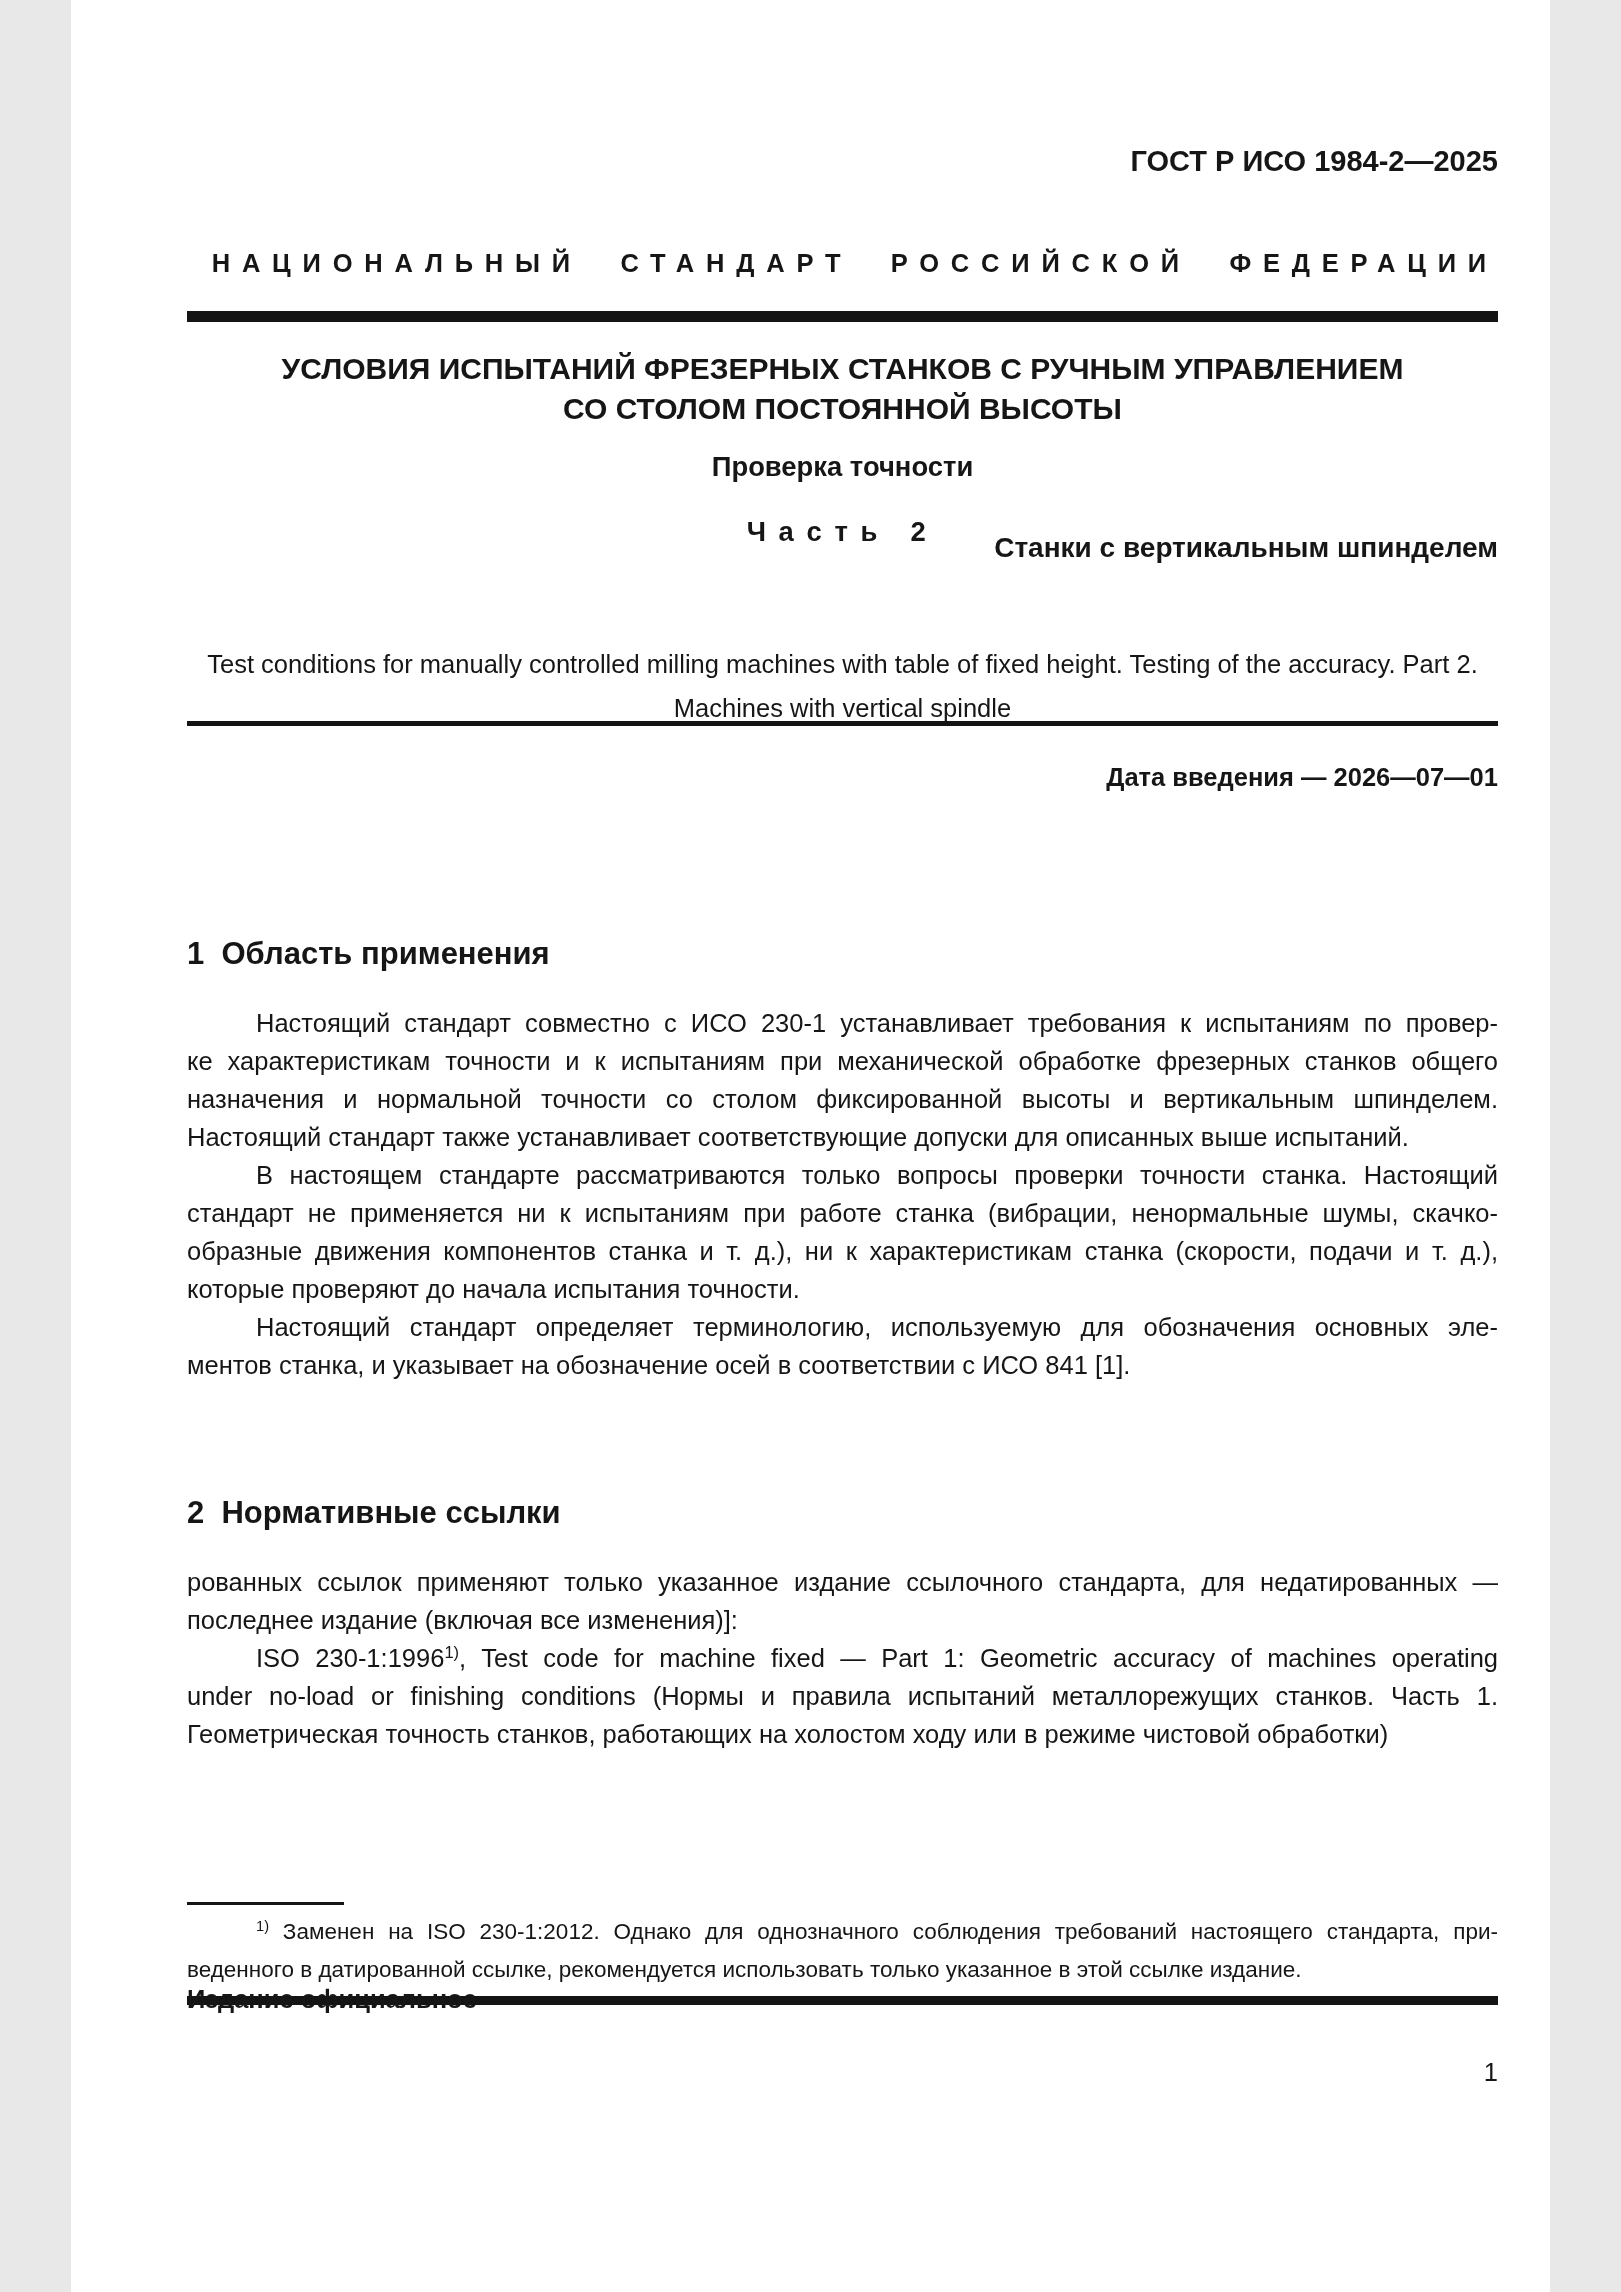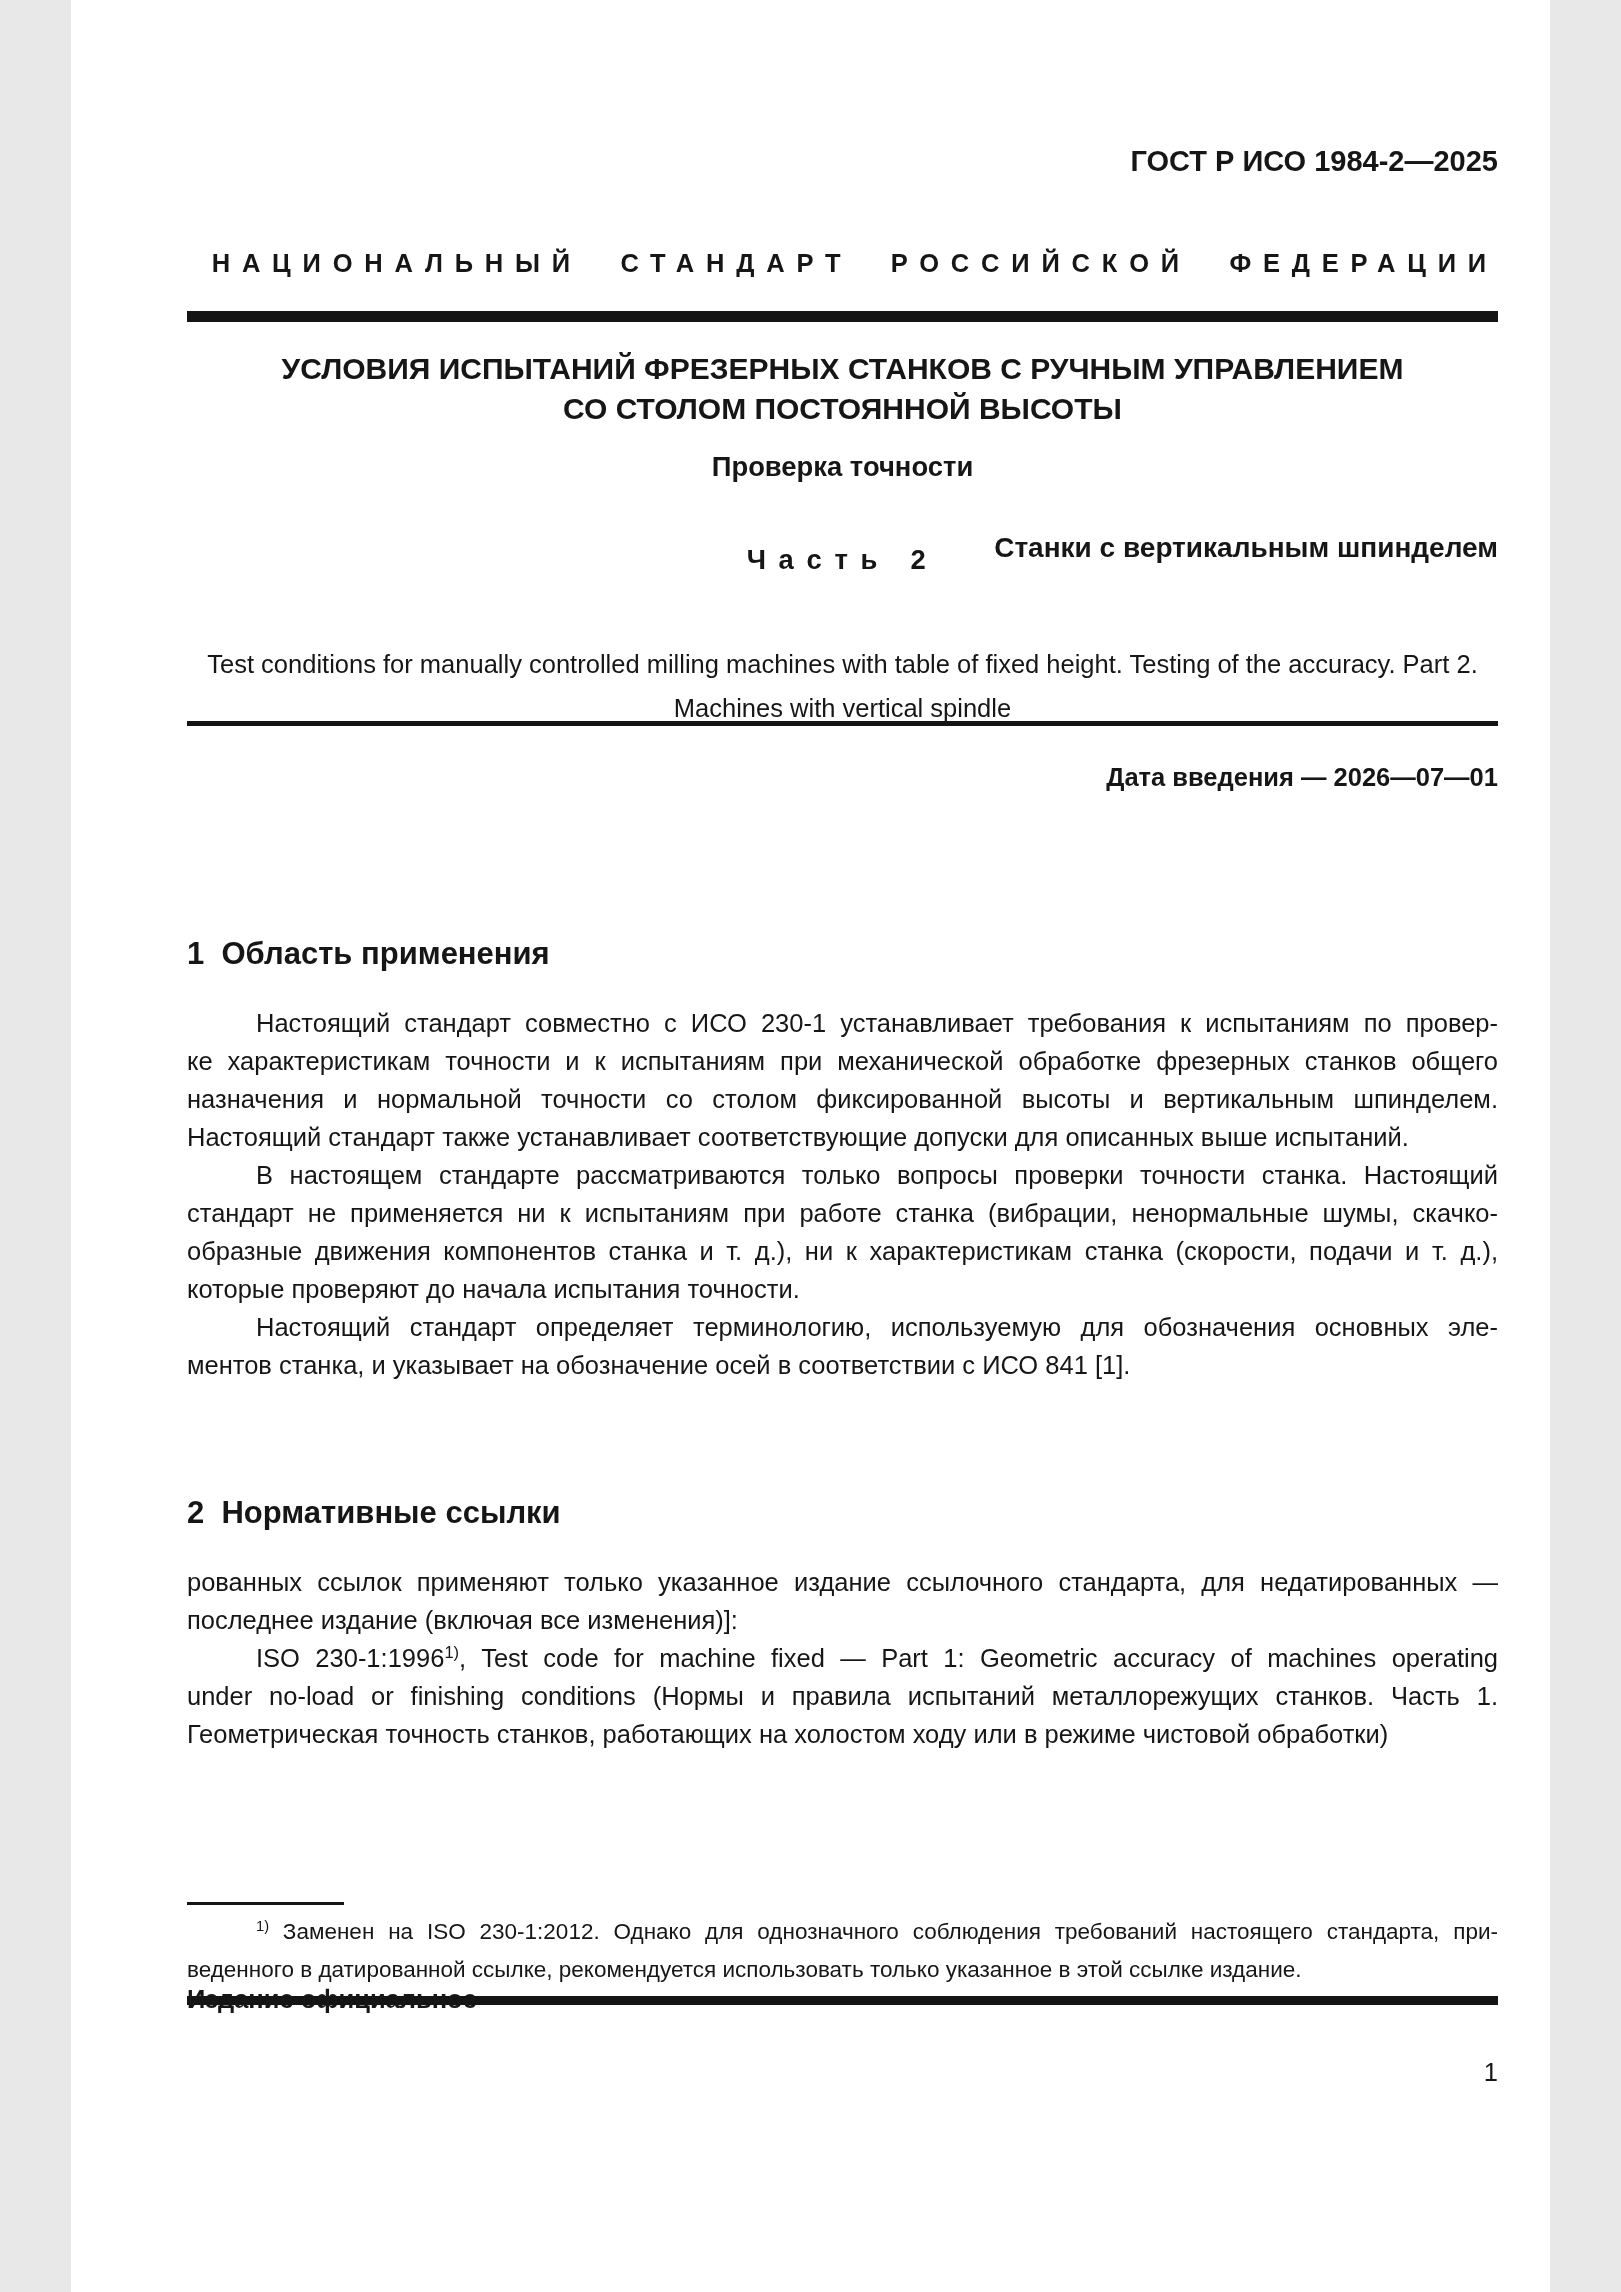--- a/index.html
+++ b/index.html
@@ -18,21 +18,21 @@
   .std-banner { top:249px; text-align:right; font-size:25.5px; font-weight:bold;
                 letter-spacing:11.8px; word-spacing:19.6px; white-space:nowrap; }
   .rule       { background:#141414; }
   .rule-top   { top:311px; height:10.8px; }
   .rule-mid   { top:721px; height:4.9px; }
   .rule-bottom{ top:1996px; height:8.8px; }
   .fn-rule    { top:1902px; width:157px; height:2.9px; }
 
   .title-ru   { top:349px; text-align:center; font-weight:bold; font-size:30px; line-height:40px; }
   .subtitle   { top:451px; text-align:center; font-weight:bold; font-size:27.4px; }
-  .part-label { top:544px; text-align:center; font-weight:bold; font-size:27.4px; letter-spacing:12.7px; }
+  .part-label { top:516px; text-align:center; font-weight:bold; font-size:27.4px; letter-spacing:12.7px; }
   .part-title { top:532px; text-align:right; font-weight:bold; font-size:28px; }
   .title-en   { top:642px; text-align:center; font-size:25.5px; line-height:44px; }
   .date       { top:763px; text-align:right; font-weight:bold; font-size:25.5px; }
 
   .sec1 { top:933px; }
   .sec2 { top:1492px; }
   .h  { font-size:31px; font-weight:bold; line-height:41px; margin:0; white-space:pre-wrap; }
   .para { margin-top:30px; }
   .ln { font-size:25.5px; line-height:38px; text-align:justify; text-align-last:justify; }
   .ln.last { text-align-last:left; }

